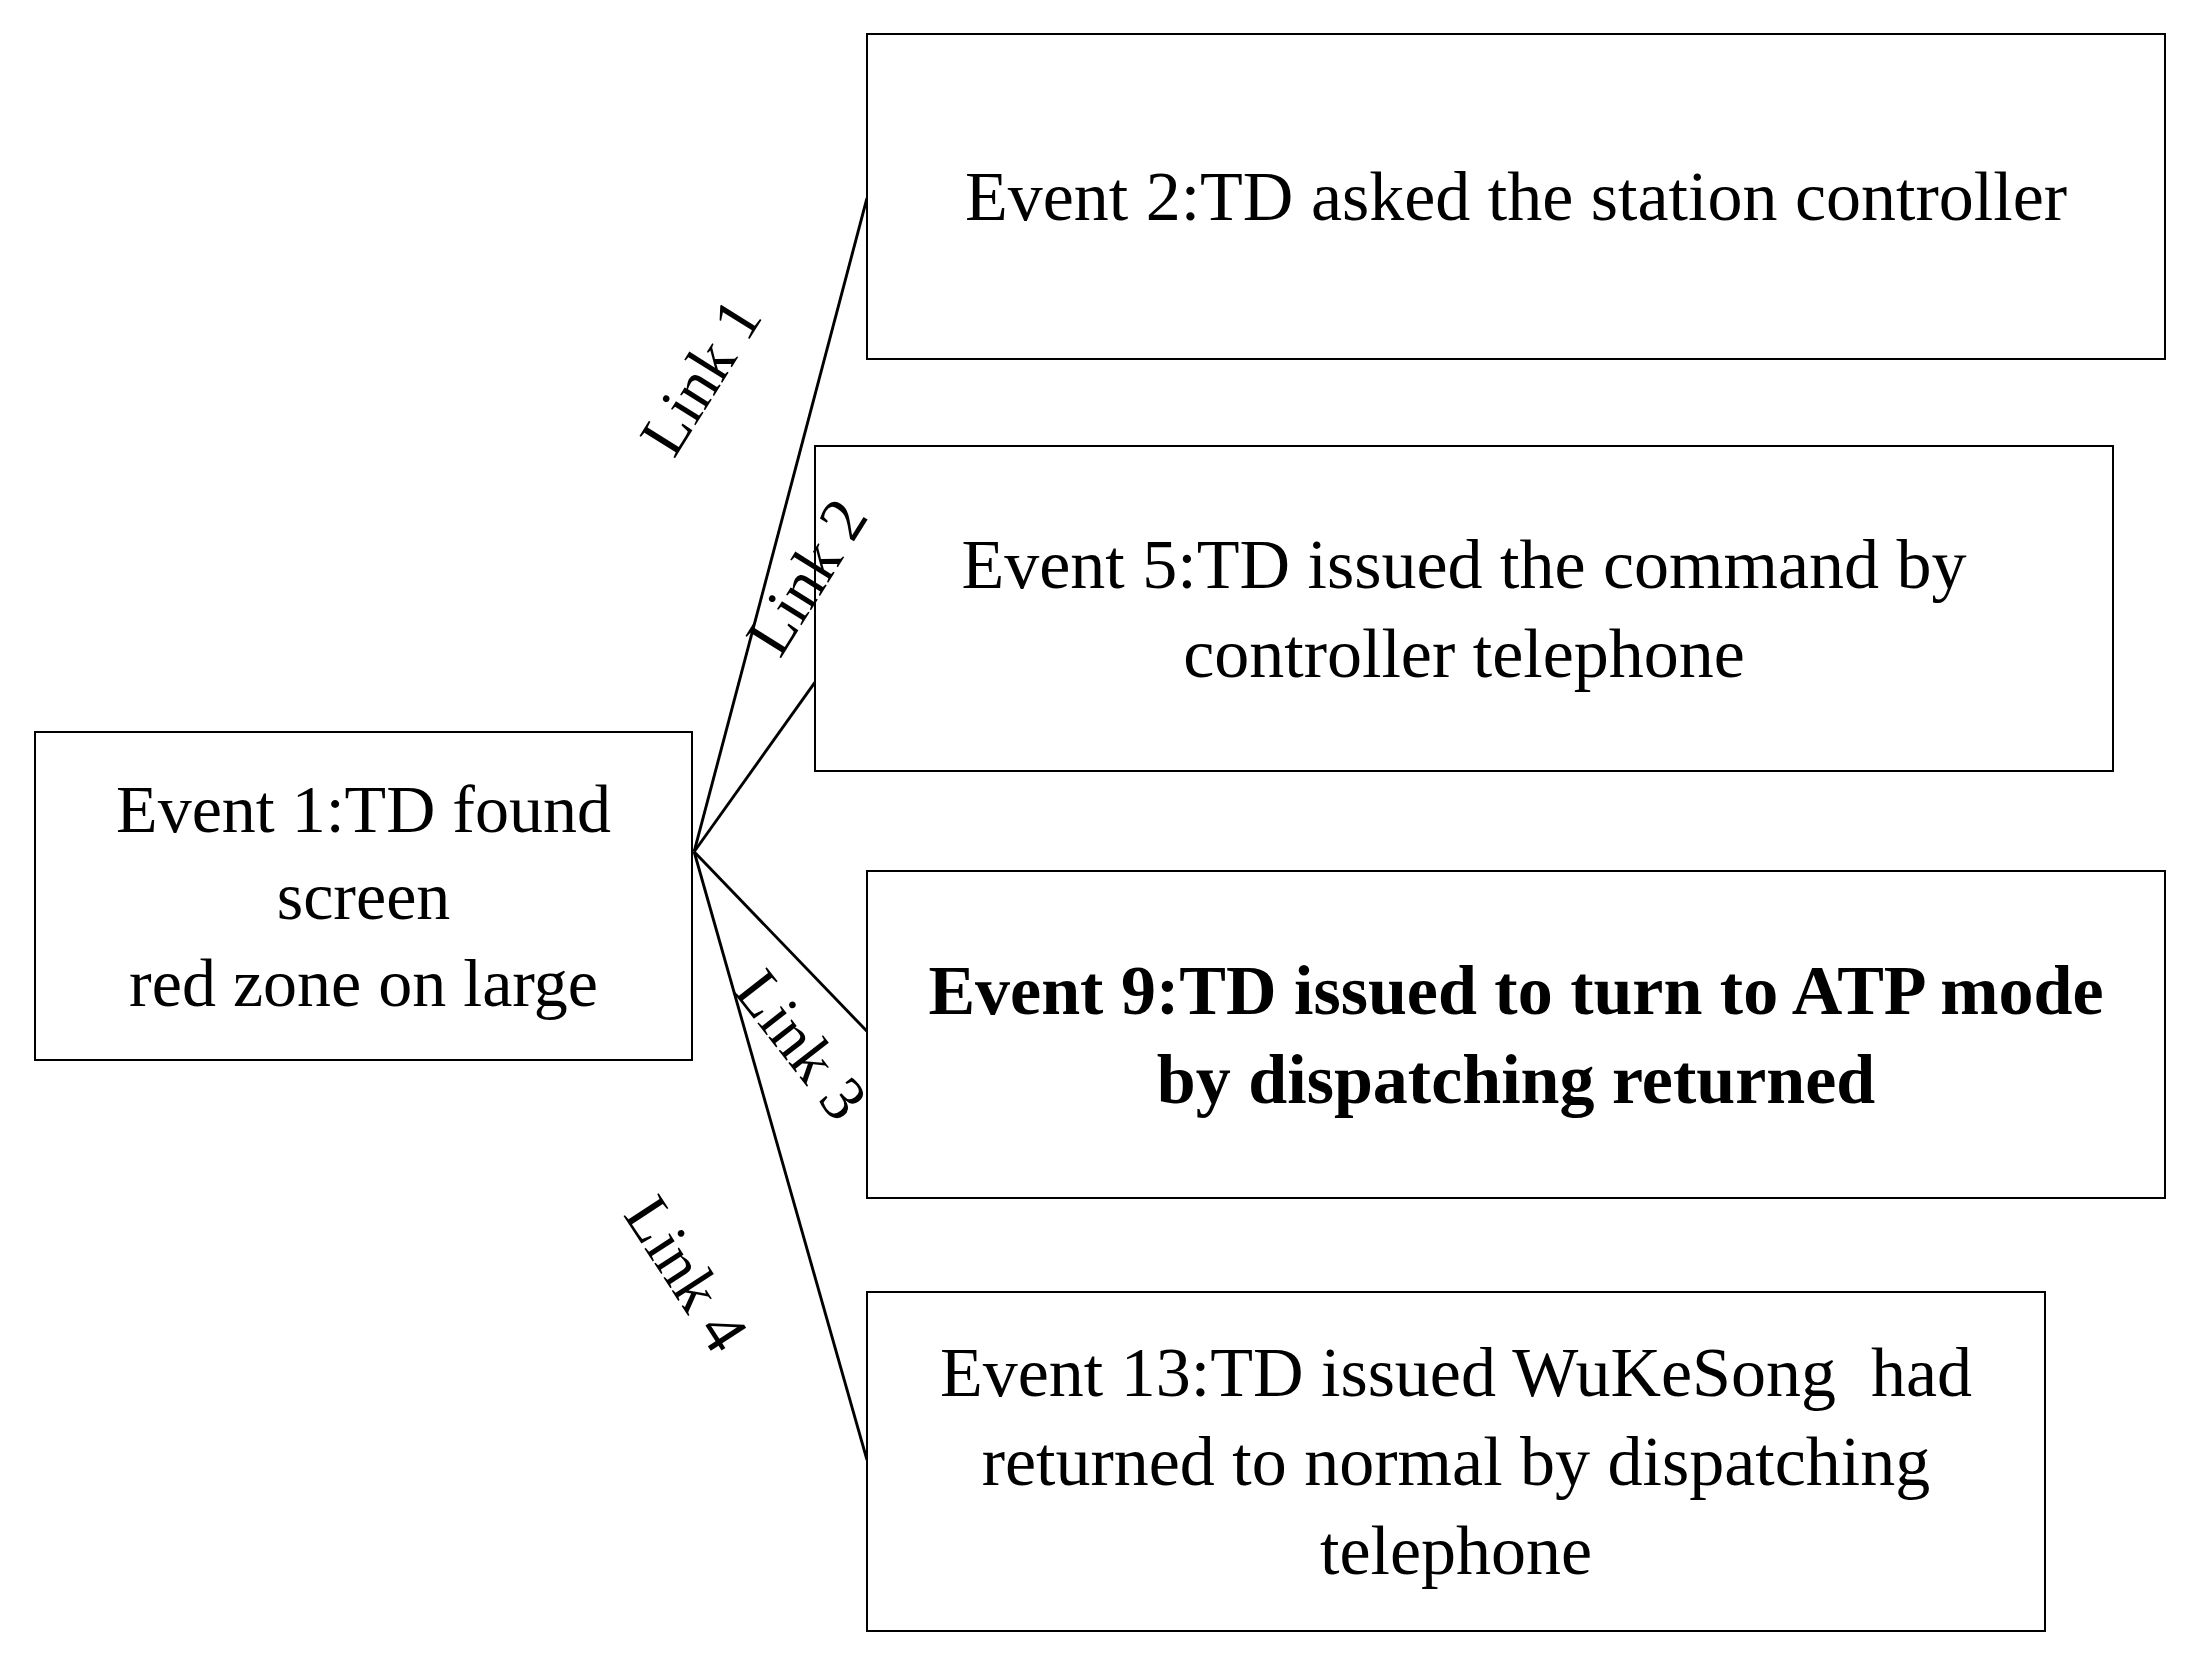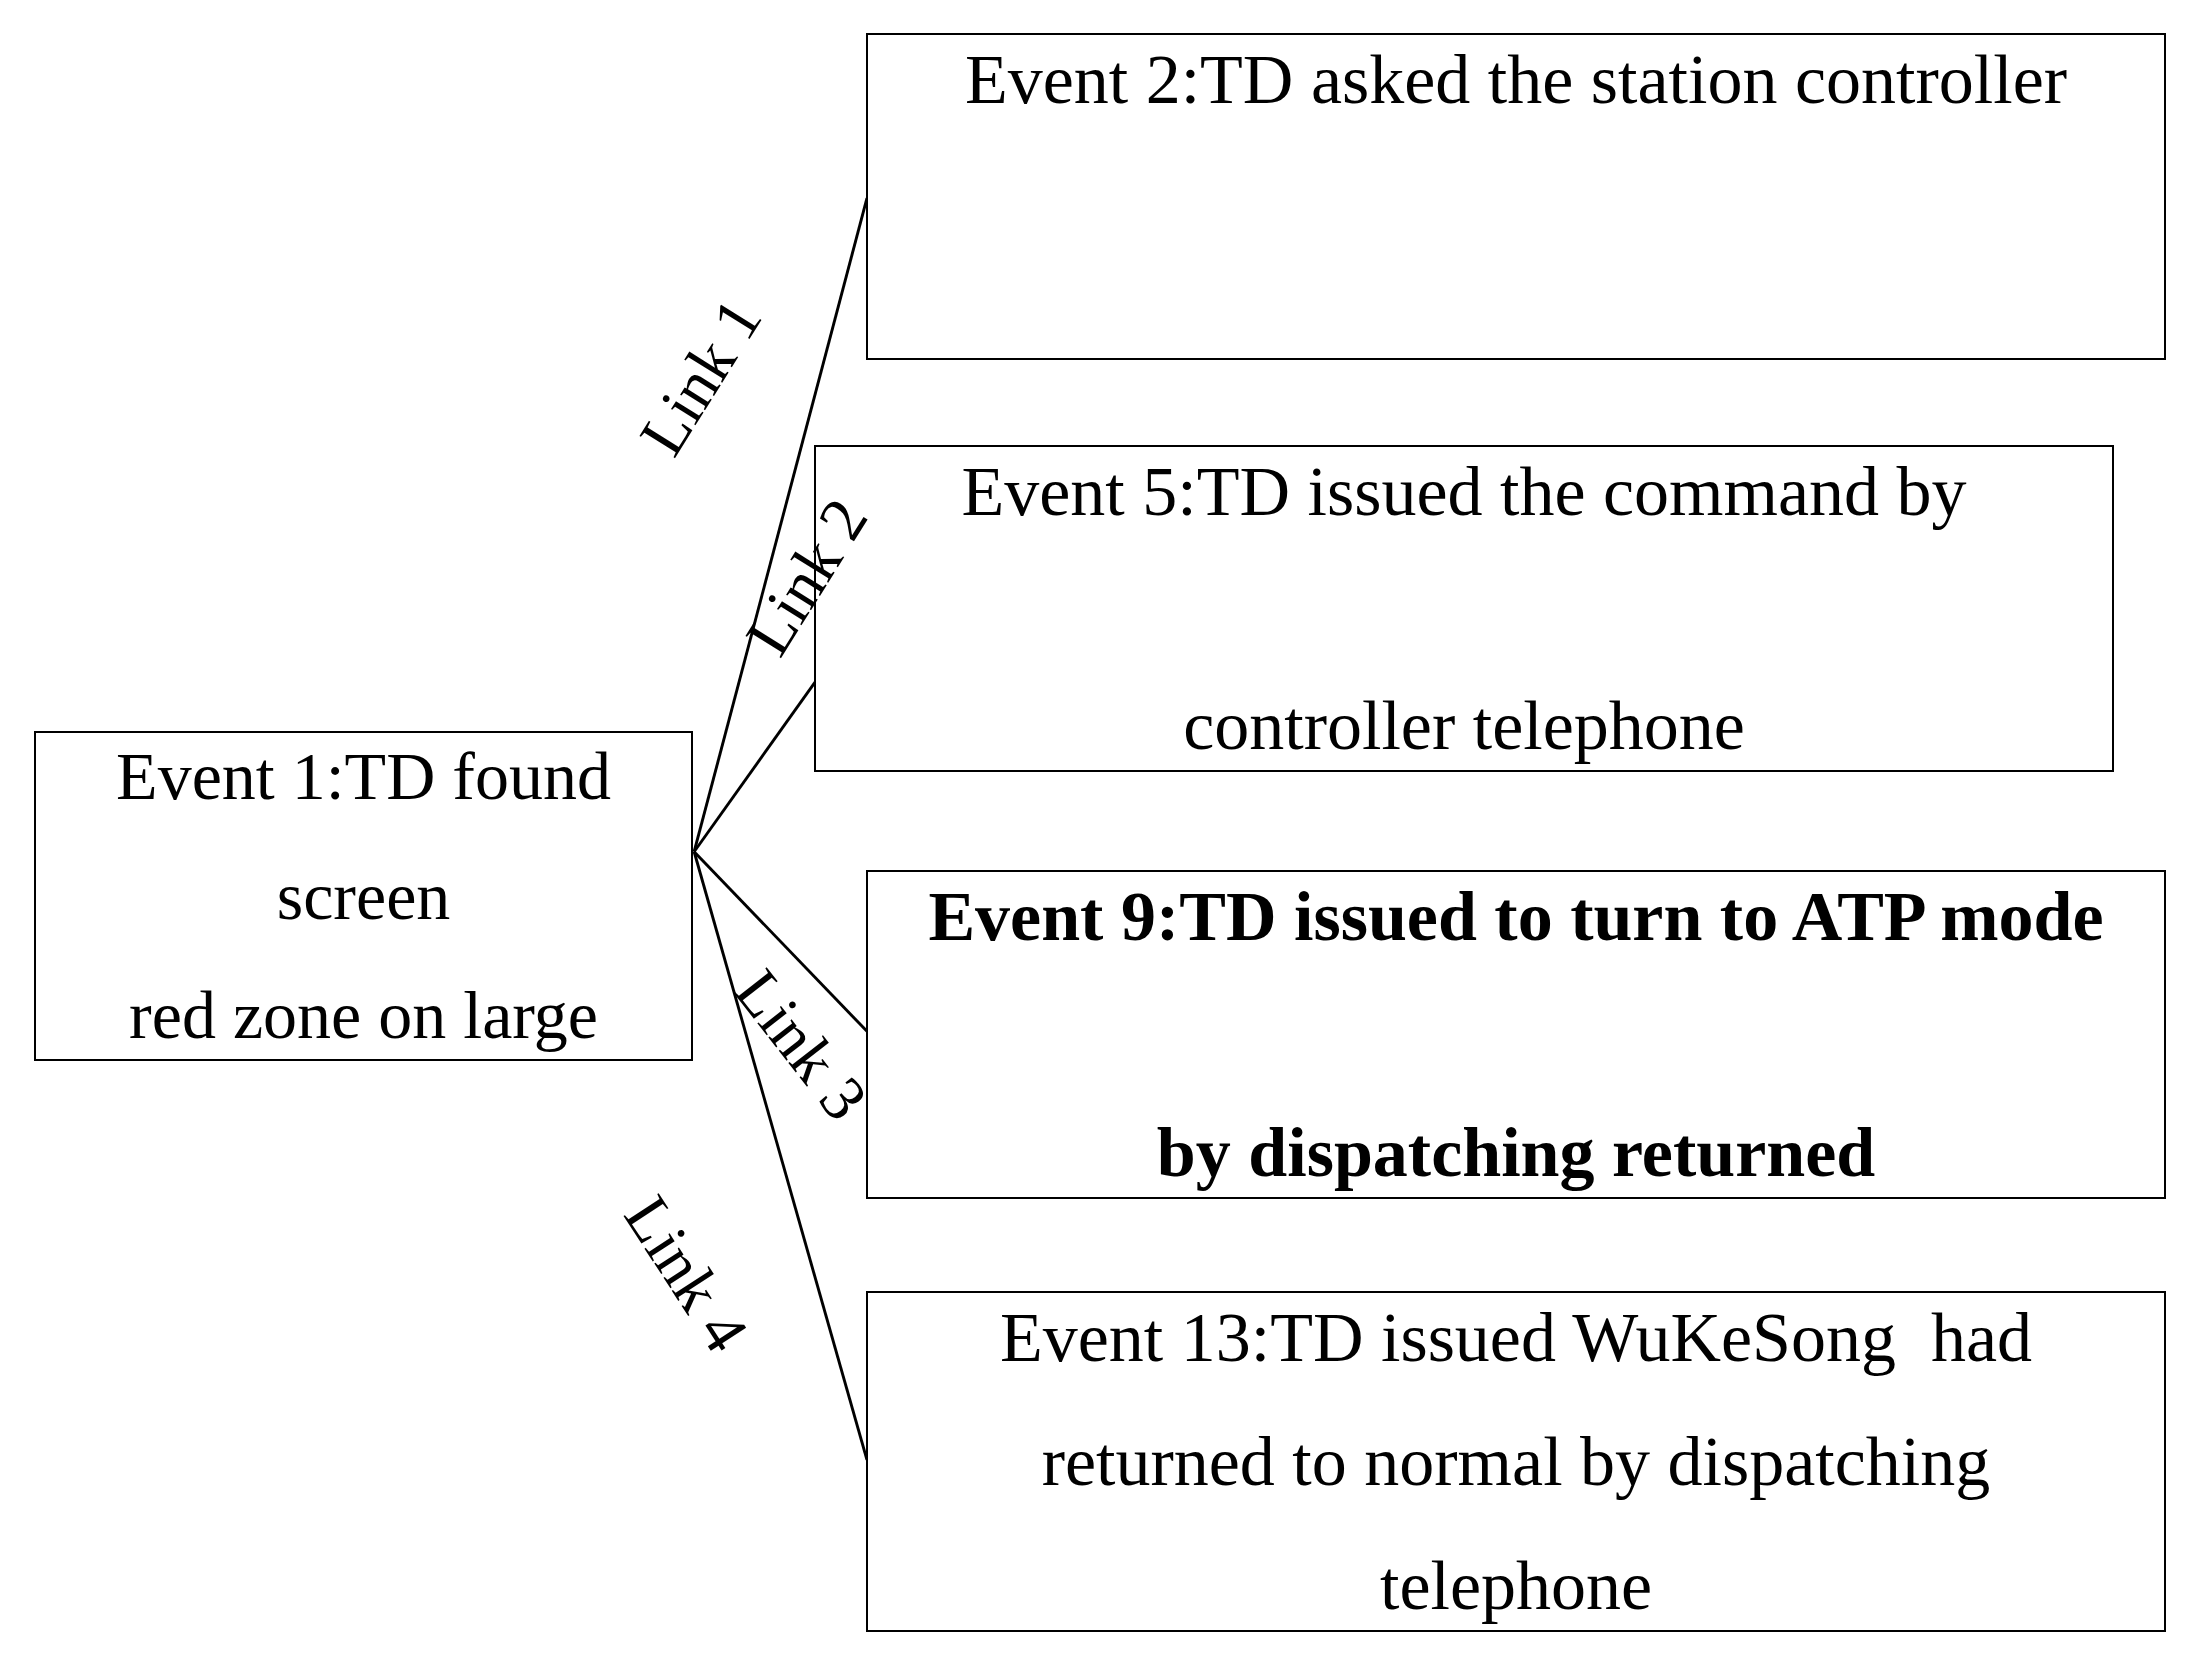--- a/index.html
+++ b/index.html
@@ -13,37 +13,37 @@
   }
   .wires{position:absolute;left:0;top:0;width:2207px;height:1661px;}
   .box{
     position:absolute;
     box-sizing:border-box;
     border:2.9px solid #000;
     background:#fff;
     display:flex;
     flex-direction:column;
     align-items:center;
-    justify-content:space-between;
+    justify-content:center;
     text-align:center;
   }
   .box .tline{
     white-space:pre;
     font-size:70px;
     line-height:89px;
   }
   .box.source .tline{
     font-size:68px;
     line-height:87px;
   }
   .source{left:34px;top:687px;width:659px;height:330px;margin-top:44px;}
   .target-1{left:866px;top:33px;width:1300px;height:327px;}
   .target-2{left:814px;top:445px;width:1300px;height:327px;}
   .target-3{left:866px;top:870px;width:1300px;height:329px;font-weight:bold;}
-  .target-4{left:866px;top:1291px;width:1300px;height:341px;}
+  .target-4{left:866px;top:1291px;width:1180px;height:341px;}
   .link-label{
     position:absolute;
     font-size:64px;
     white-space:pre;
     transform:translate(-50%,-50%) rotate(var(--r));
   }
   .label-1{left:701px;top:377px;--r:-58deg;}
   .label-2{left:807px;top:577px;--r:-58deg;}
   .label-3{left:801px;top:1045px;--r:52deg;}
   .label-4{left:686px;top:1274px;--r:57deg;}

